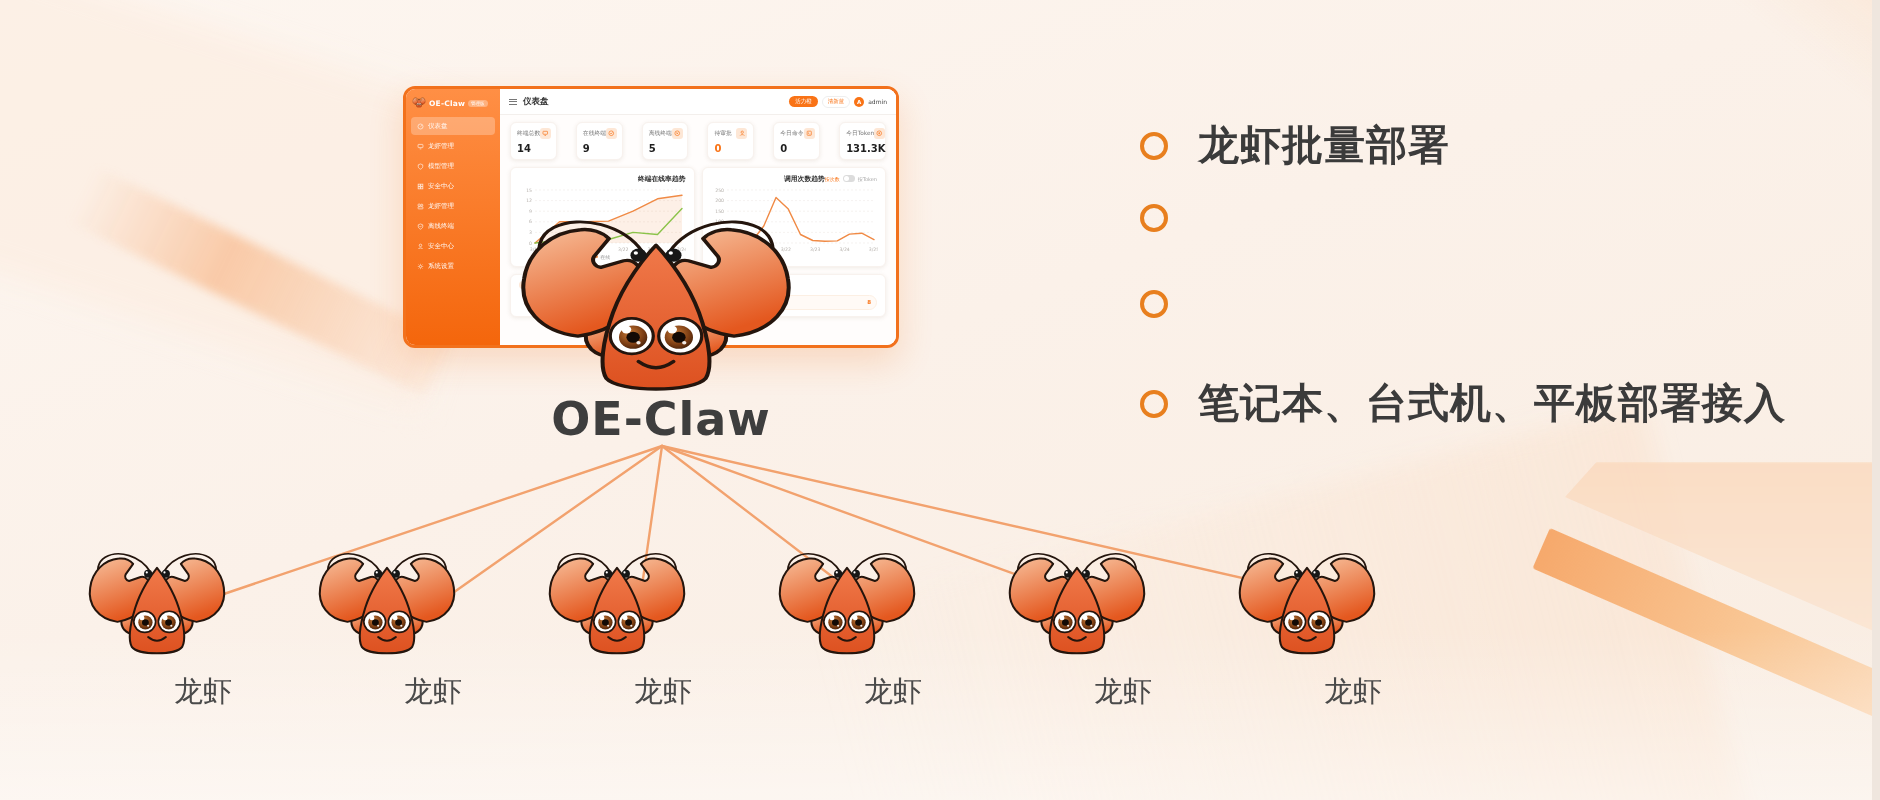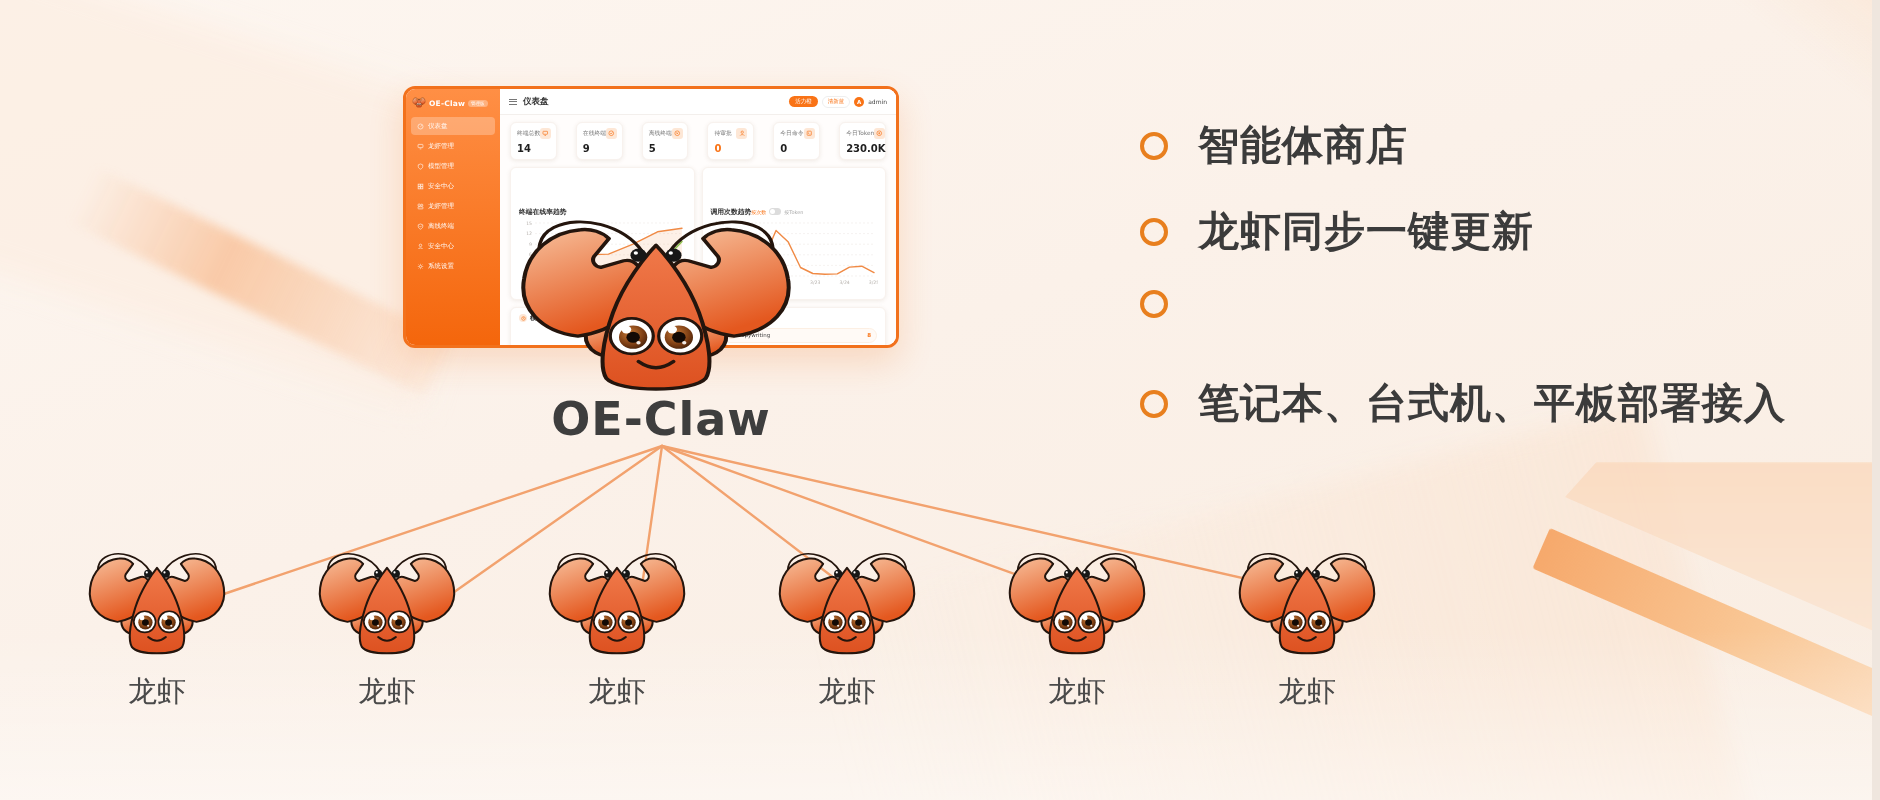--- a/index.html
+++ b/index.html
@@ -58,21 +58,21 @@
     box-shadow:0 1px 4px rgba(150,120,90,.14);border:1px solid #f8f2ee;}
   .scard .top{display:flex;align-items:center;justify-content:space-between;}
   .slabel{font-size:5.8px;color:#777;white-space:nowrap;}
   .sicon{width:11px;height:11px;border-radius:3px;background:#fde7d6;display:flex;align-items:center;justify-content:center;flex:none;}
   .sicon svg{width:6.5px;height:6.5px;}
   .sval{font-size:10px;font-weight:bold;color:#1f1f1f;margin-top:3.5px;}
   .sval.accent{color:#f97316;}
   .chartrow,.botrow{display:flex;gap:7px;margin-top:7px;}
   .ccard{flex:1;background:#fff;border-radius:6px;padding:6px 8px;min-width:0;
     box-shadow:0 1px 4px rgba(150,120,90,.14);border:1px solid #f8f2ee;}
-  .chead{display:flex;align-items:center;justify-content:flex-start;margin-bottom:2px;margin-top:33px;}
+  .chead{display:flex;align-items:center;justify-content:flex-end;margin-bottom:2px;}
   .ctitle{font-size:6.8px;font-weight:bold;color:#333;white-space:nowrap;}
   .tgl-grp{display:flex;align-items:center;gap:3px;}
   .tgl-lbl-on{font-size:5px;color:#f97316;white-space:nowrap;}
   .tgl-lbl-off{font-size:5px;color:#aaa;white-space:nowrap;}
   .toggle{width:12px;height:6.5px;border-radius:4px;background:#dcdcdc;position:relative;flex:none;}
   .toggle i{position:absolute;left:.8px;top:.8px;width:5px;height:5px;border-radius:50%;background:#fff;display:block;}
   .plot{height:66px;position:relative;}
   .legend{display:flex;align-items:center;justify-content:center;gap:2.5px;margin-top:2px;}
   .ldot{width:3.5px;height:3.5px;border-radius:50%;background:#f08a45;}
   .ltxt{font-size:5px;color:#999;}
@@ -87,21 +87,21 @@
   .skdot{width:7px;height:7px;border-radius:50%;background:#fde7d6;flex:none;}
   .skname{font-size:5.5px;color:#444;}
   .skcount{margin-left:auto;font-size:5.5px;color:#f97316;font-weight:bold;}
   
   .mascot-main{position:absolute;left:508px;top:212px;width:296px;height:205px;z-index:20;}
   .mascot-main svg{width:100%;height:100%;}
   .wordmark{position:absolute;left:496px;top:392px;width:330px;text-align:center;z-index:22;
     font-size:46px;font-weight:800;color:#3e3e3e;letter-spacing:1px;}
   .node{position:absolute;width:150px;text-align:center;z-index:15;top:548px;}
   .node svg{width:150px;height:122px;display:block;}
-  .node-label{margin-top:2px;font-size:29px;color:#4a4a4a;font-weight:500;}
+  .node-label{margin-top:2px;font-size:29px;color:#4a4a4a;font-weight:500;text-align:right;}
   
   .features{position:absolute;left:1140px;top:0;width:730px;z-index:12;}
   .feat{position:absolute;left:0;display:flex;align-items:center;}
   .feat .dot{width:20px;height:20px;border-radius:50%;border:4px solid #e87f1e;background:transparent;
     flex:none;margin-right:30px;}
   .feat .txt{font-size:41px;color:#3b3b3b;font-weight:600;white-space:nowrap;letter-spacing:1px;}
 </style>
 </head>
 <body>
 
@@ -321,21 +321,21 @@
           <div class="scard">
             <div class="top">
                 <span class="slabel">今日Token</span>
               <span class="sicon">
                   <svg viewBox="0 0 10 10" fill="none" stroke="#f97316" stroke-width="1">
                     <circle cx="5" cy="5" r="3.6"></circle>
                     <path d="M3.6 5 H6.4 M5 3.2 V6.8"></path>
                   </svg>
                 </span>
               </div>
-            <div class="sval">230.0K</div>
+            <div class="sval">131.3K</div>
           </div>
         </div>
 
         <div class="chartrow">
           <div class="ccard">
             <div class="chead">
                 <span class="ctitle">终端在线率趋势</span>
               </div>
             <div class="plot">
                 <svg width="167" height="66" style="position:absolute;left:0;top:0">
@@ -477,25 +477,24 @@
   <div class="node" style="left:1232px">
     <svg viewBox="0 0 220 185" preserveAspectRatio="none">
         <use href="#lobster"></use>
       </svg>
     <div class="node-label">龙虾</div>
   </div>
 
   <div class="features">
     <div class="feat" style="top:118px">
       <span class="dot"></span>
-      <span class="txt">智能体商店</span>
+      <span class="txt">龙虾批量部署</span>
     </div>
     <div class="feat" style="top:204px">
       <span class="dot"></span>
-      <span class="txt">龙虾同步一键更新</span>
     </div>
     <div class="feat" style="top:290px">
       <span class="dot"></span>
     </div>
     <div class="feat" style="top:376px">
       <span class="dot"></span>
       <span class="txt">笔记本、台式机、平板部署接入</span>
     </div>
   </div>
 

